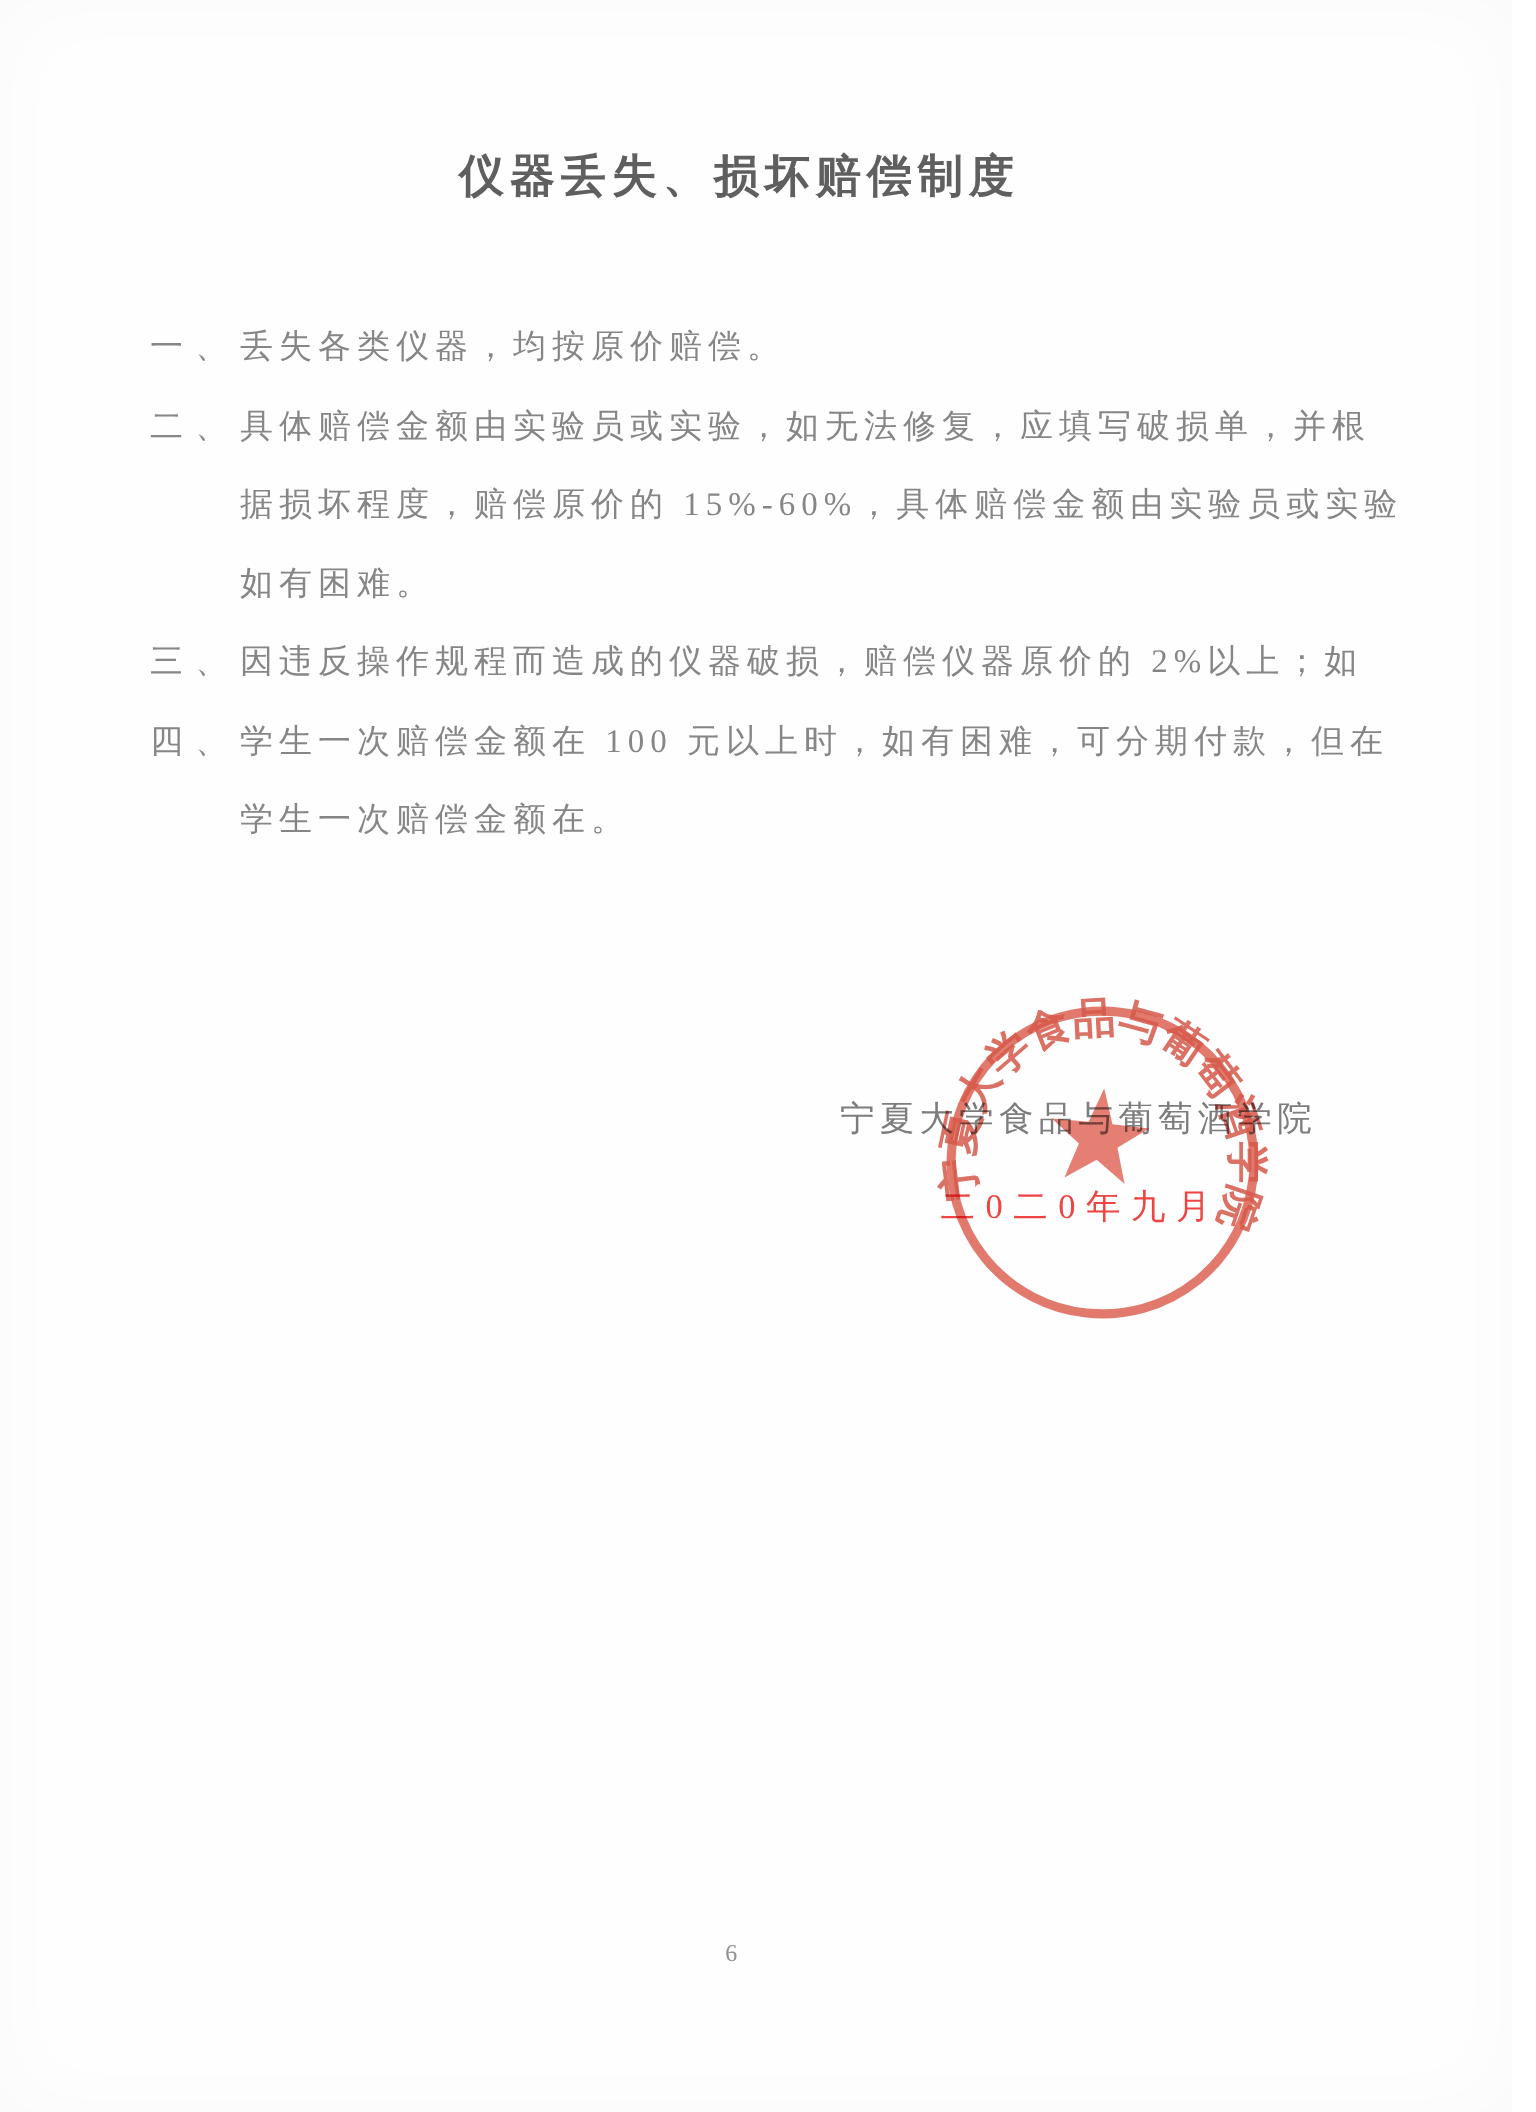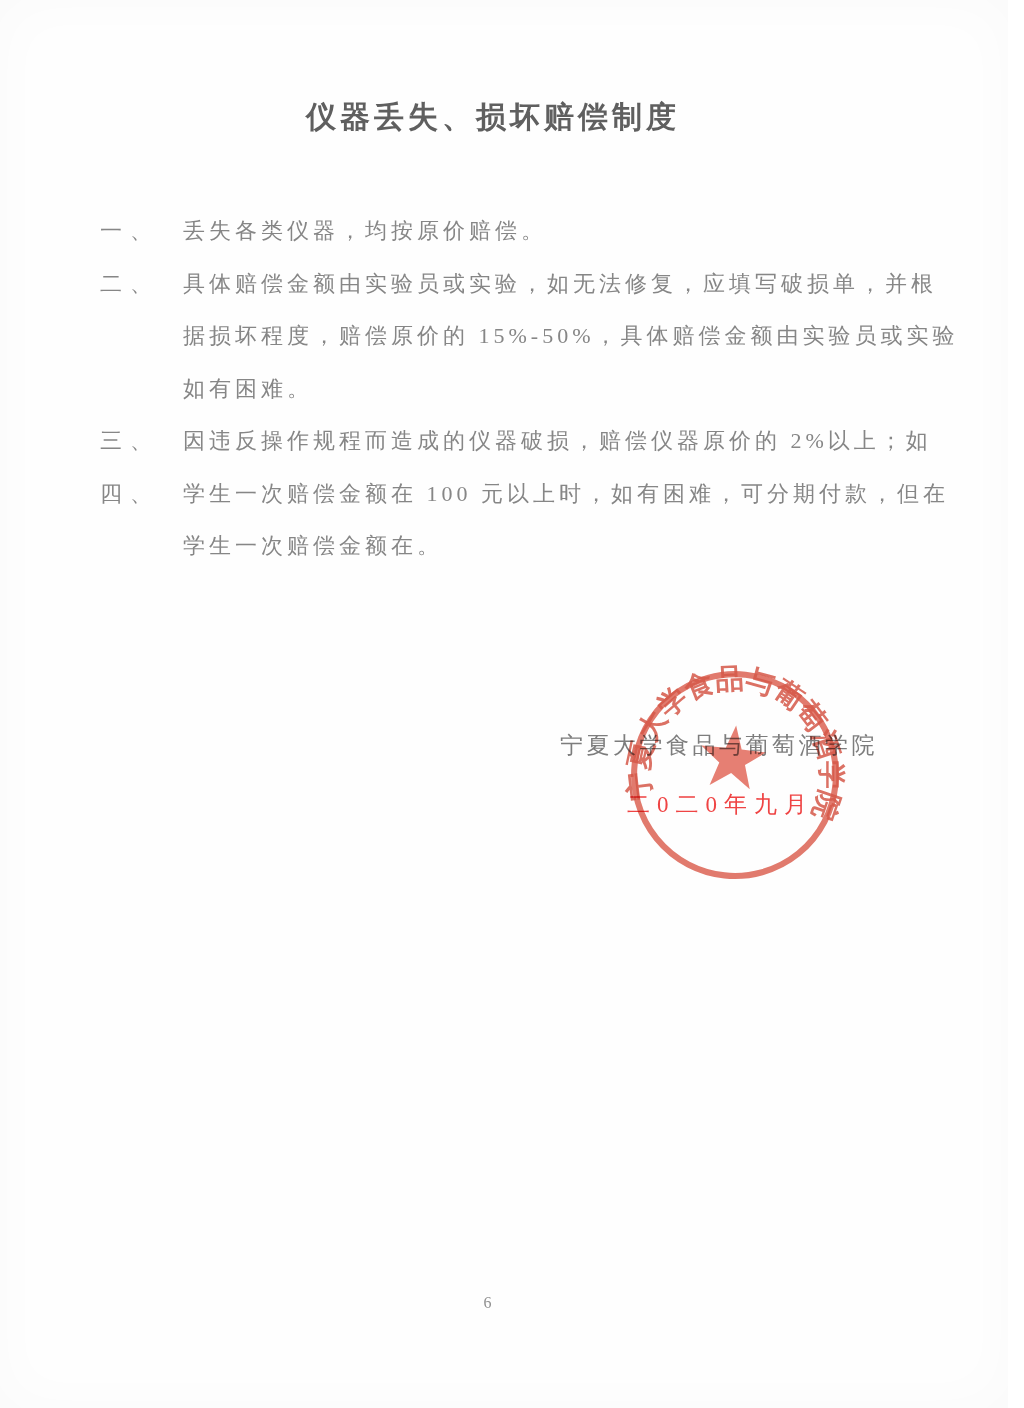--- a/index.html
+++ b/index.html
@@ -47,21 +47,20 @@
     line-height: 52.5px;
     letter-spacing: 8px;
   }
   .lines {
     flex: 1 1 auto;
     min-width: 0;
   }
   .line {
     line-height: 52.5px;
     white-space: nowrap;
-    margin-left: 23px;
   }
   .sig-org {
     position: absolute;
     top: 730px;
     left: 560px;
     font-size: 23px;
     letter-spacing: 3.5px;
     color: #7d7d7d;
     white-space: nowrap;
   }
@@ -107,21 +106,21 @@
       <span class="num">一、</span>
       <div class="lines">
         <div class="line">丢失各类仪器，均按原价赔偿。</div>
       </div>
     </div>
 
     <div class="item">
       <span class="num">二、</span>
       <div class="lines">
         <div class="line">具体赔偿金额由实验员或实验，如无法修复，应填写破损单，并根</div>
-        <div class="line">据损坏程度，赔偿原价的 15%-50%，具体赔偿金额由实验员或实验</div>
+        <div class="line">据损坏程度，赔偿原价的 15%-60%，具体赔偿金额由实验员或实验</div>
         <div class="line">如有困难。</div>
       </div>
     </div>
 
     <div class="item">
       <span class="num">三、</span>
       <div class="lines">
         <div class="line">因违反操作规程而造成的仪器破损，赔偿仪器原价的 2%以上；如</div>
       </div>
     </div>

